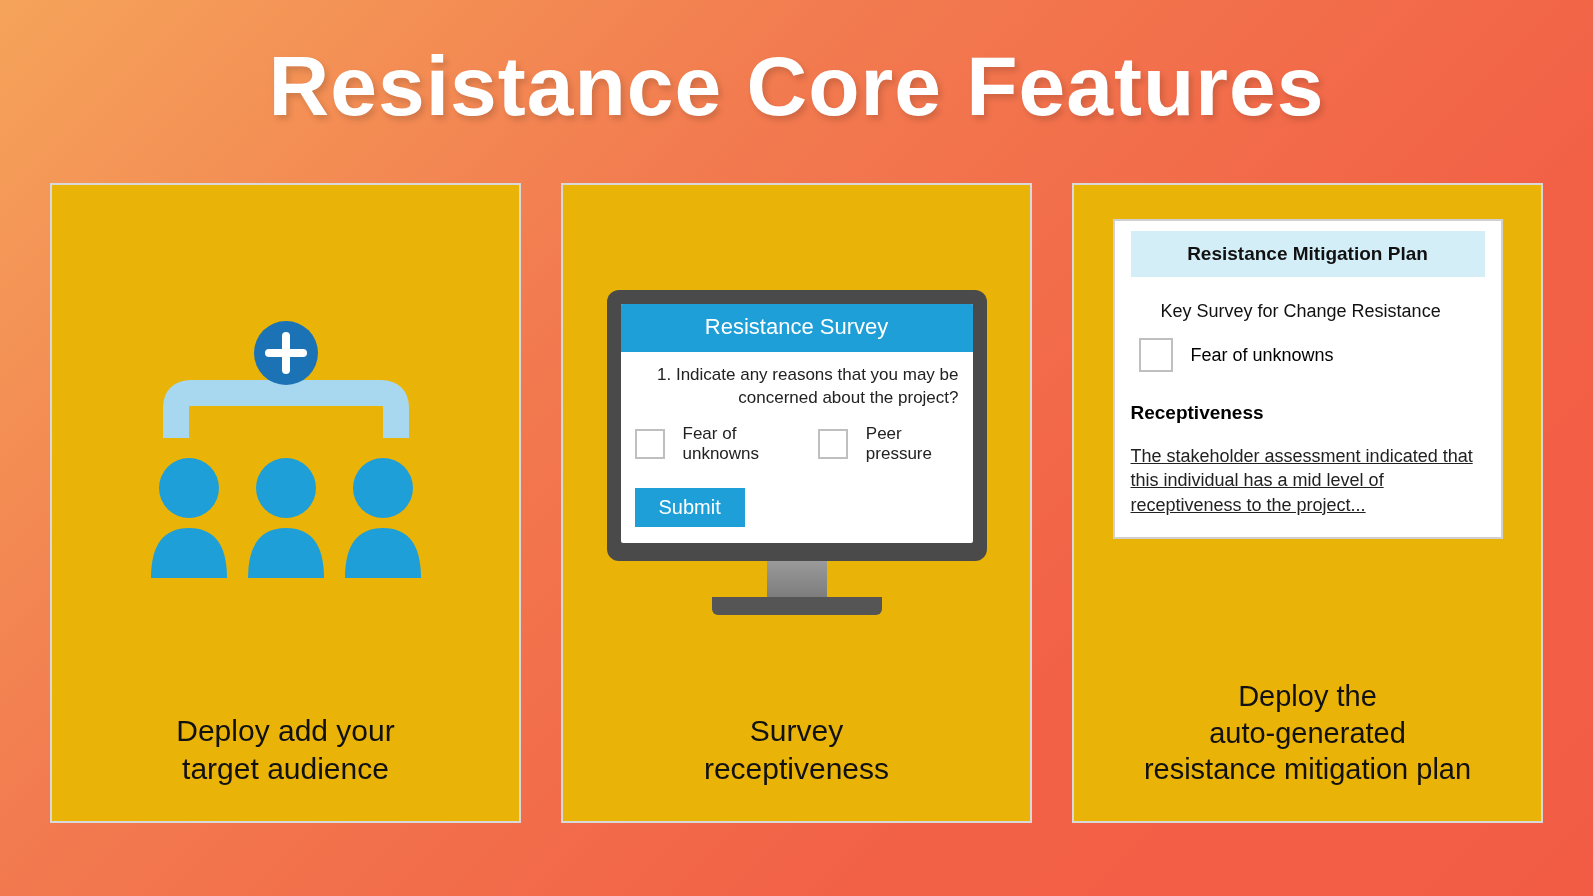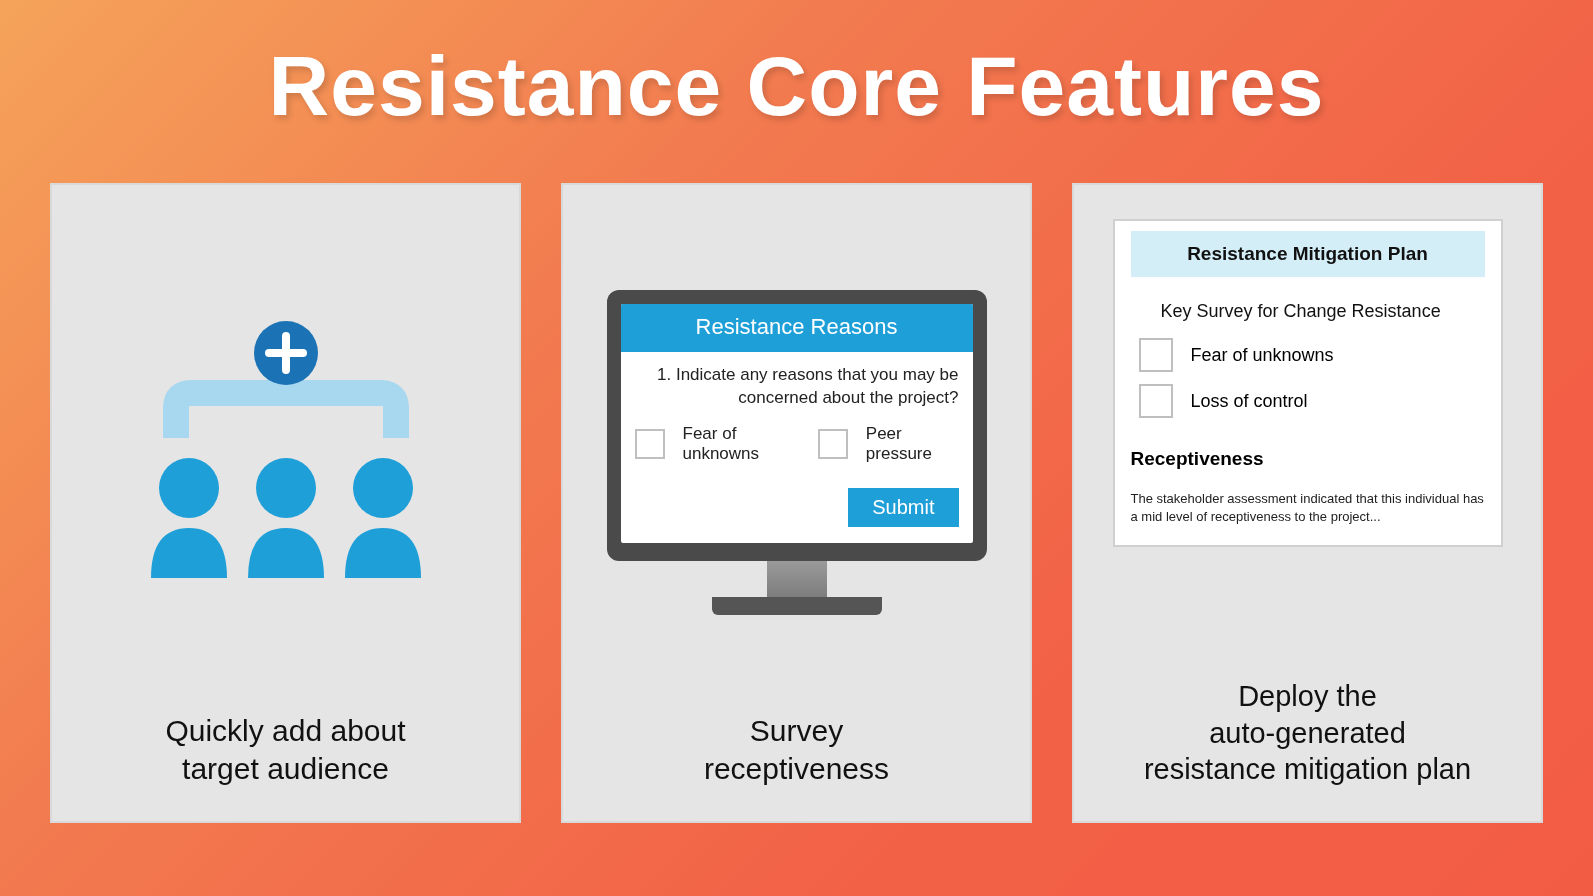--- a/index.html
+++ b/index.html
@@ -29,21 +29,21 @@
   }
   .cards {
     margin-top: 48px;
     display: flex;
     gap: 40px;
     width: 100%;
     justify-content: center;
     padding: 0 50px;
   }
   .card {
-    background: #e5e5e5;
+    background: #eab308;
     border: 2px solid #d9d9d9;
     width: 480px;
     height: 640px;
     display: flex;
     flex-direction: column;
     align-items: center;
     padding: 28px 24px 34px 24px;
   }
   .card .illus {
     flex: 1;
@@ -108,21 +108,21 @@
     margin-top: 14px;
     align-items: center;
   }
   .chk {
     width: 30px; height: 30px;
     border: 2px solid #bfbfbf;
     background: #fff;
     flex-shrink: 0;
   }
   .opt-label { font-size: 17px; }
-  .submit-row { text-align: right; margin-top: 24px; }
+  .submit-row { text-align: left; margin-top: 24px; }
   .submit-btn {
     display: inline-block;
     background: #1f9fd8;
     color: #fff;
     font-size: 20px;
     padding: 8px 24px;
     border: none;
   }
   .monitor-neck {
     width: 60px; height: 36px;
@@ -161,23 +161,24 @@
     margin: 12px 0 0 8px;
   }
   .doc-item .chk { width: 34px; height: 34px; }
   .doc-item span { font-size: 18px; }
   .doc-h2 {
     font-weight: 700;
     font-size: 19px;
     margin: 30px 0 20px 0;
   }
   .doc-p {
-    font-size: 13px;
+    font-size: 18px;
     line-height: 1.35;
     color: #222;
+    text-decoration: underline;
   }
   .card3 .caption { font-size: 29px; }
 </style>
 </head>
 <body>
 
 <div class="page">
 
   <h1 class="title">Resistance Core Features</h1>
 
@@ -198,31 +199,31 @@
             <circle cx="58" cy="170" r="30"></circle>
             <path d="M 20 260 Q 20 210 58 210 Q 96 210 96 260 Z"></path>
             <circle cx="155" cy="170" r="30"></circle>
             <path d="M 117 260 Q 117 210 155 210 Q 193 210 193 260 Z"></path>
             <circle cx="252" cy="170" r="30"></circle>
             <path d="M 214 260 Q 214 210 252 210 Q 290 210 290 260 Z"></path>
           </g>
         </svg>
       </div>
       <div class="caption">
-        <span>Quickly add about</span><br>
+        <span>Deploy add your</span><br>
         <span>target audience</span>
       </div>
     </div>
 
     <div class="card">
       <div class="illus">
         <div class="monitor-wrap">
           <div class="monitor-bezel">
             <div class="screen">
-              <div class="survey-header">Resistance Reasons</div>
+              <div class="survey-header">Resistance Survey</div>
               <div class="survey-body">
                 <div class="survey-q">1. Indicate any reasons that you may be concerned about the project?</div>
                 <div class="survey-opts">
                   <div class="chk"></div>
                   <span class="opt-label">Fear of unknowns</span>
                   <div class="chk"></div>
                   <span class="opt-label">Peer pressure</span>
                 </div>
                 <div class="submit-row">
                   <span class="submit-btn">Submit</span>
@@ -242,24 +243,20 @@
 
     <div class="card card3">
       <div class="illus" style="align-items:flex-start; padding-top:6px;">
         <div class="doc">
           <div class="doc-hdr">Resistance Mitigation Plan</div>
           <div class="doc-sub">Key Survey for Change Resistance</div>
           <div class="doc-item">
             <div class="chk"></div>
             <span>Fear of unknowns</span>
           </div>
-          <div class="doc-item">
-            <div class="chk"></div>
-            <span>Loss of control</span>
-          </div>
           <div class="doc-h2">Receptiveness</div>
           <div class="doc-p">The stakeholder assessment indicated that this individual has a mid level of receptiveness to the project...</div>
         </div>
       </div>
       <div class="caption">
         <span>Deploy the</span><br>
         <span>auto-generated</span><br>
         <span>resistance mitigation plan</span>
       </div>
     </div>

